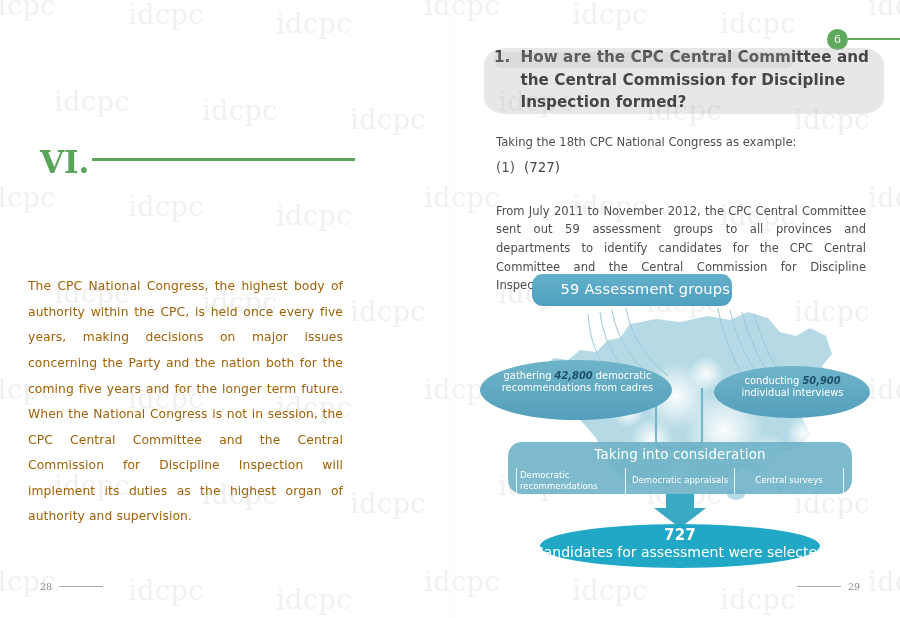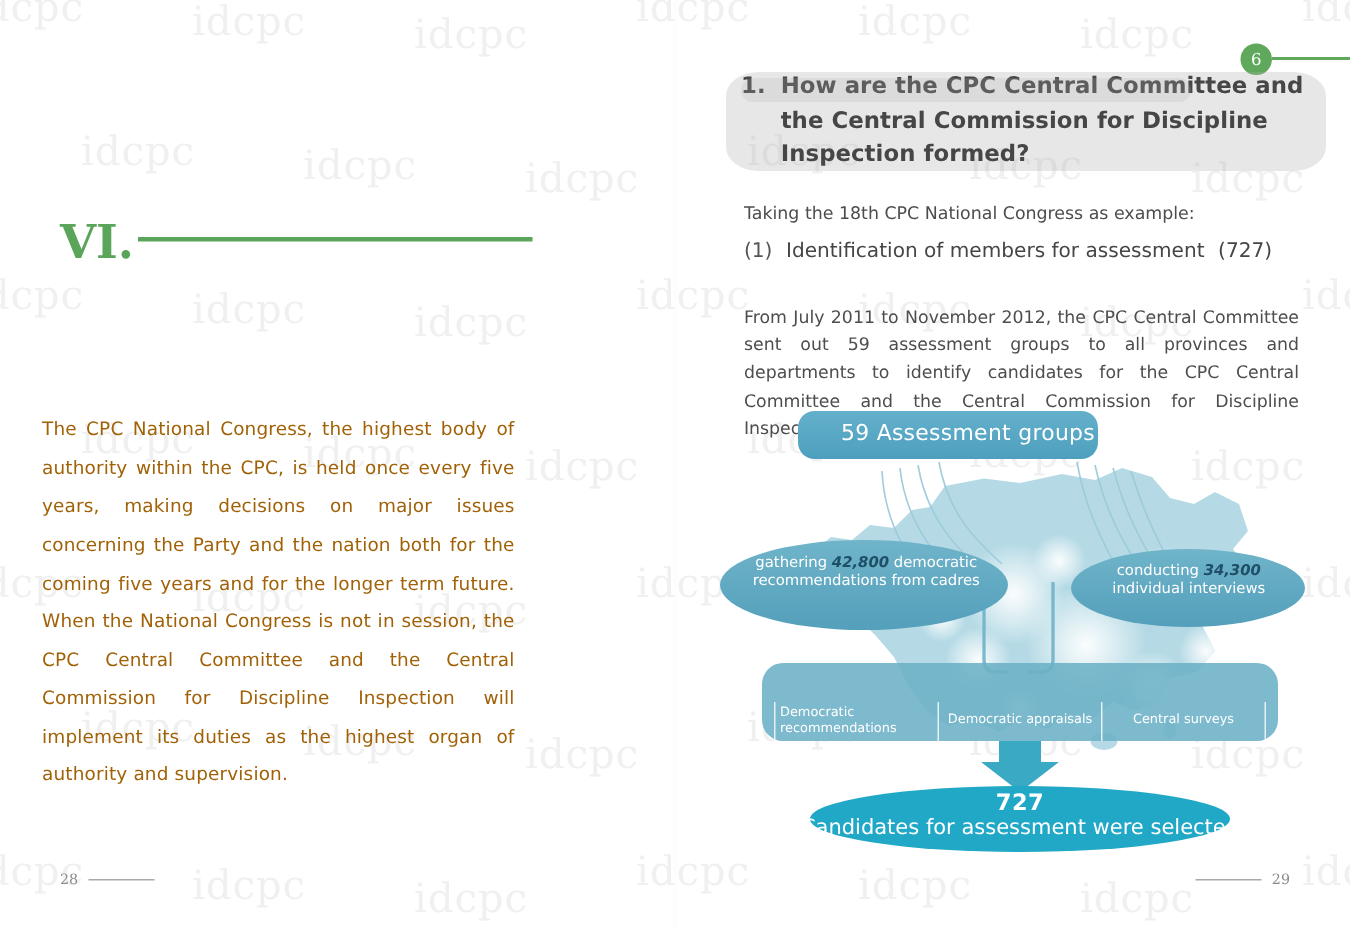--- a/index.html
+++ b/index.html
@@ -400,21 +400,20 @@
         <span id="q-number">1.</span>
         <span id="q-text">How are the CPC Central Committee and the Central Commission for Discipline Inspection formed?</span>
       </div>
     </div>
     <div id="q-heading-brush2"></div>
 
     <p id="intro-line">Taking the 18th CPC National Congress as example:</p>
 
     <div id="subsection">
       <span id="subsection-num">(1)</span>
-      <span id="subsection-title">Identification of members for assessment</span>
       <span id="subsection-count">(727)</span>
     </div>
 
     <p id="right-body">From July 2011 to November 2012, the CPC Central Committee sent out 59 assessment groups to all provinces and departments to identify candidates for the CPC Central Committee and the Central Commission for Discipline Inspection:</p>
 
     <div id="infographic">
 
       <svg width="400" height="320" viewBox="0 0 400 320">
         <defs>
           <radialGradient id="blob" cx="50%" cy="50%" r="50%">
@@ -497,23 +496,24 @@
         <ellipse cx="200" cy="284" rx="140" ry="22" fill="#21a8c6"></ellipse>
       </svg>
 
       <div class="ig-label" id="pill-label">59 Assessment groups</div>
 
       <div class="ig-label" id="oval-left-label">
         <span>gathering </span><span class="ig-num">42,800</span><span> democratic recommendations from cadres</span>
       </div>
 
       <div class="ig-label" id="oval-right-label">
-        <span>conducting </span><span class="ig-num">34,300</span><span> individual interviews</span>
+        <span>conducting </span><span class="ig-num">50,900</span><span> individual interviews</span>
       </div>
 
+      <div class="ig-label" id="consider-title">Taking into consideration</div>
 
       <div id="consider-items">
         <div class="consider-cell">Democratic recommendations</div>
         <div class="consider-cell">Democratic appraisals</div>
         <div class="consider-cell">Central surveys</div>
       </div>
 
       <div class="ig-label" id="result-value">727</div>
       <div class="ig-label" id="result-caption">Candidates for assessment were selected</div>
     </div>

